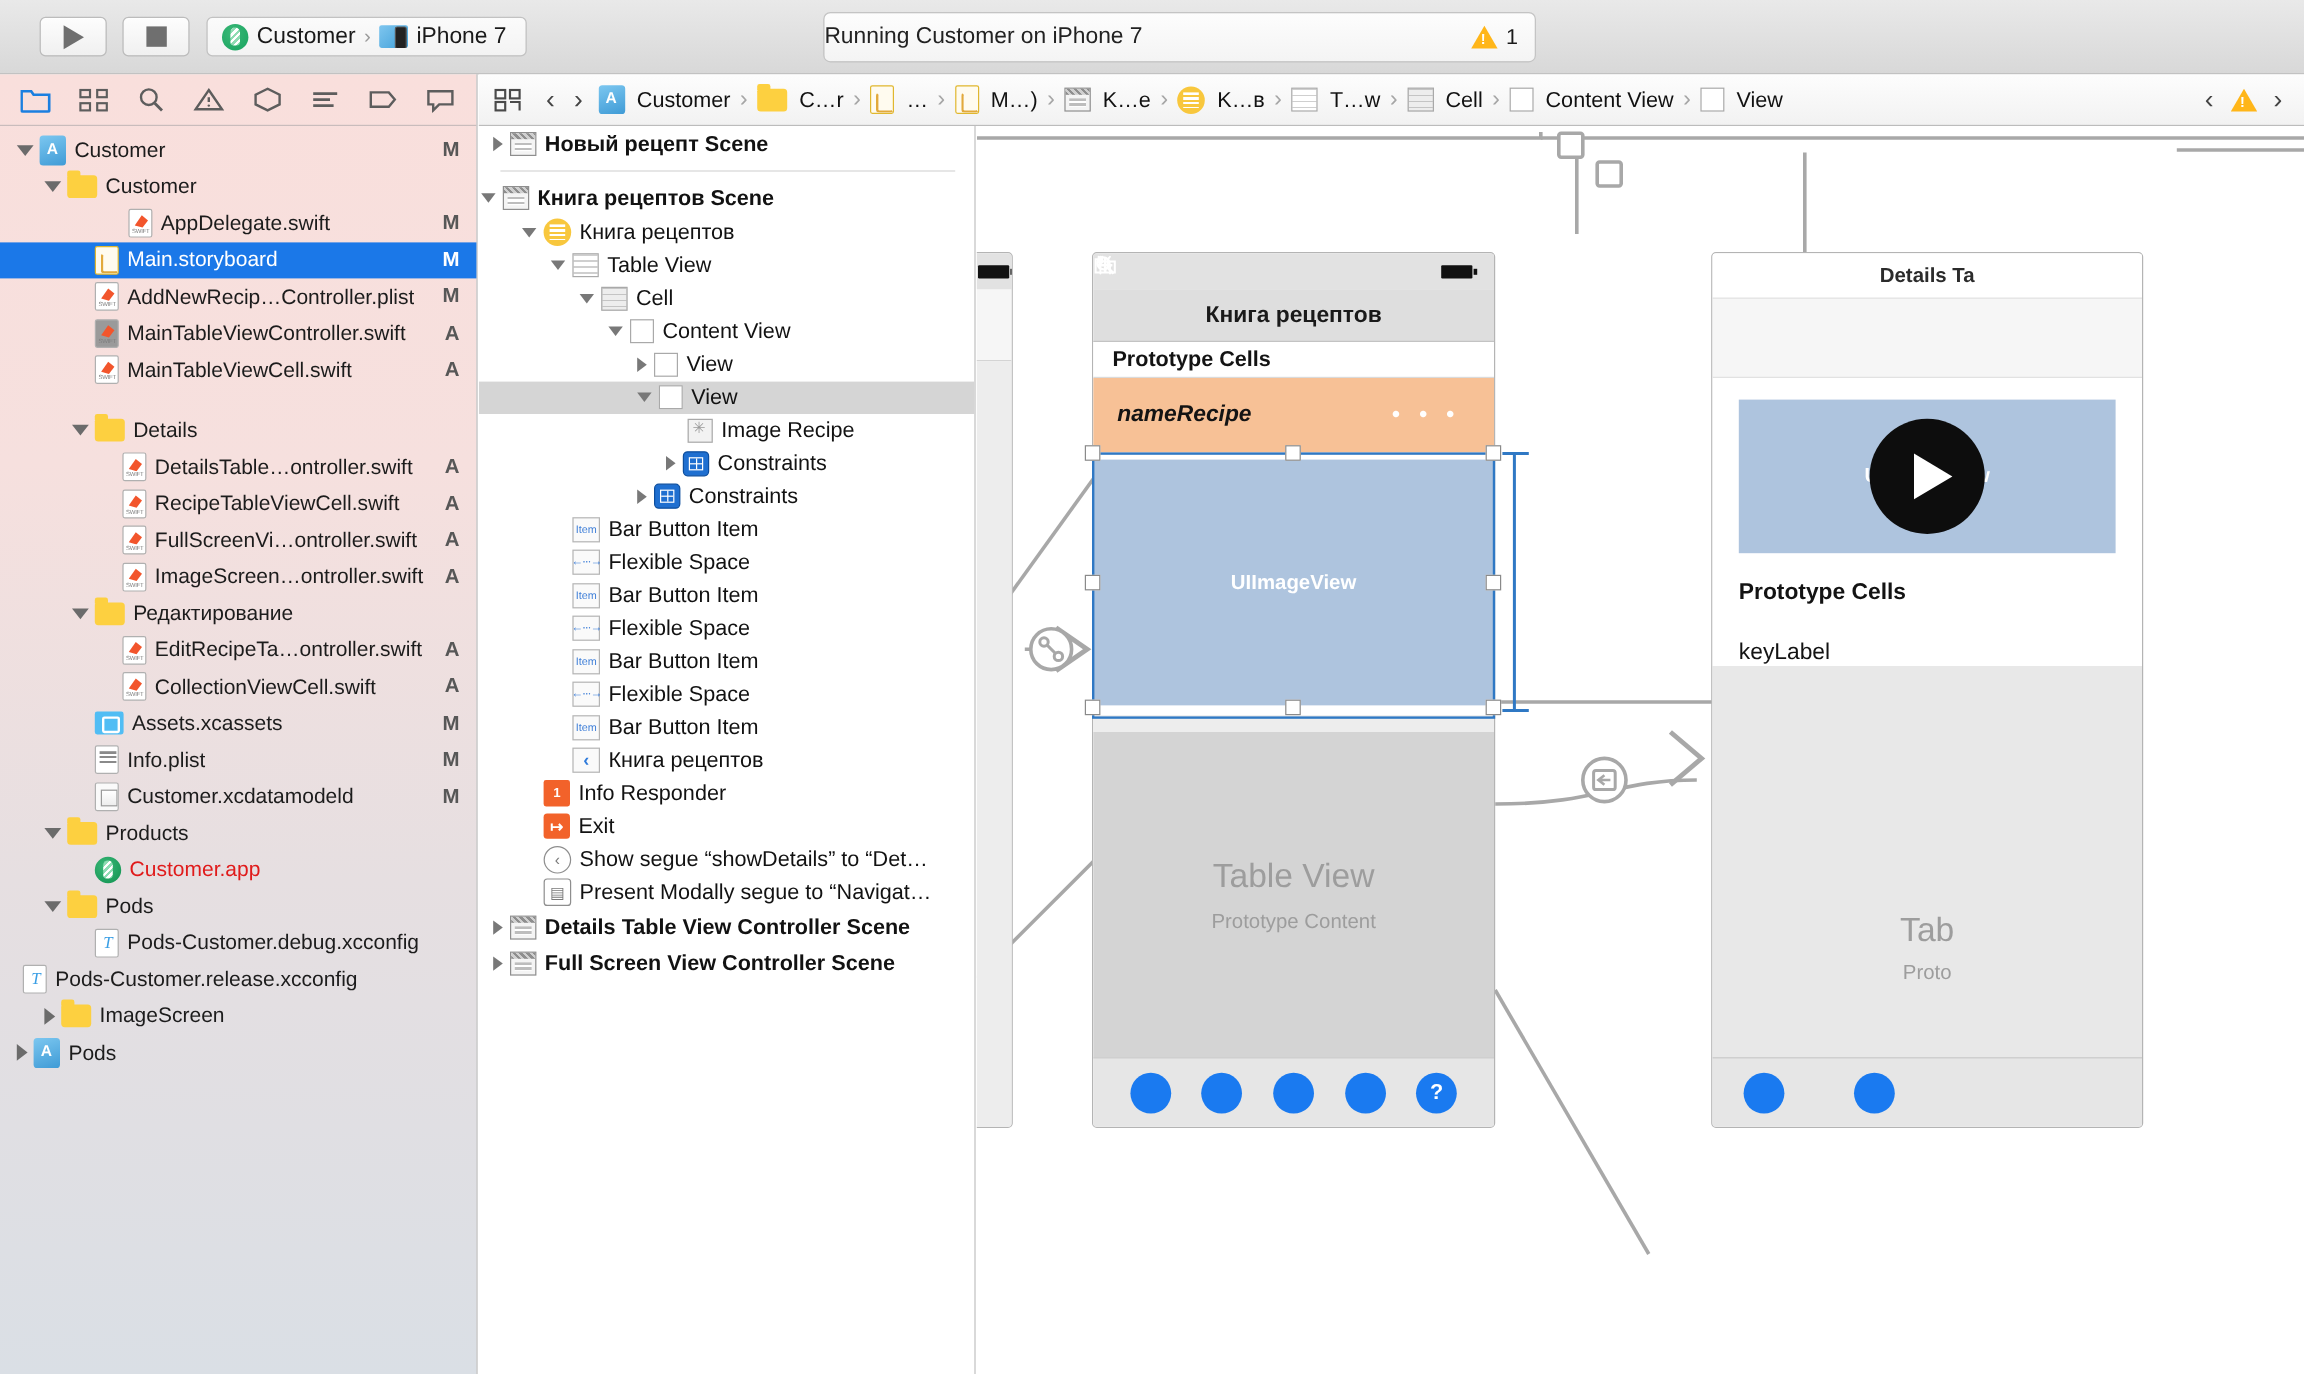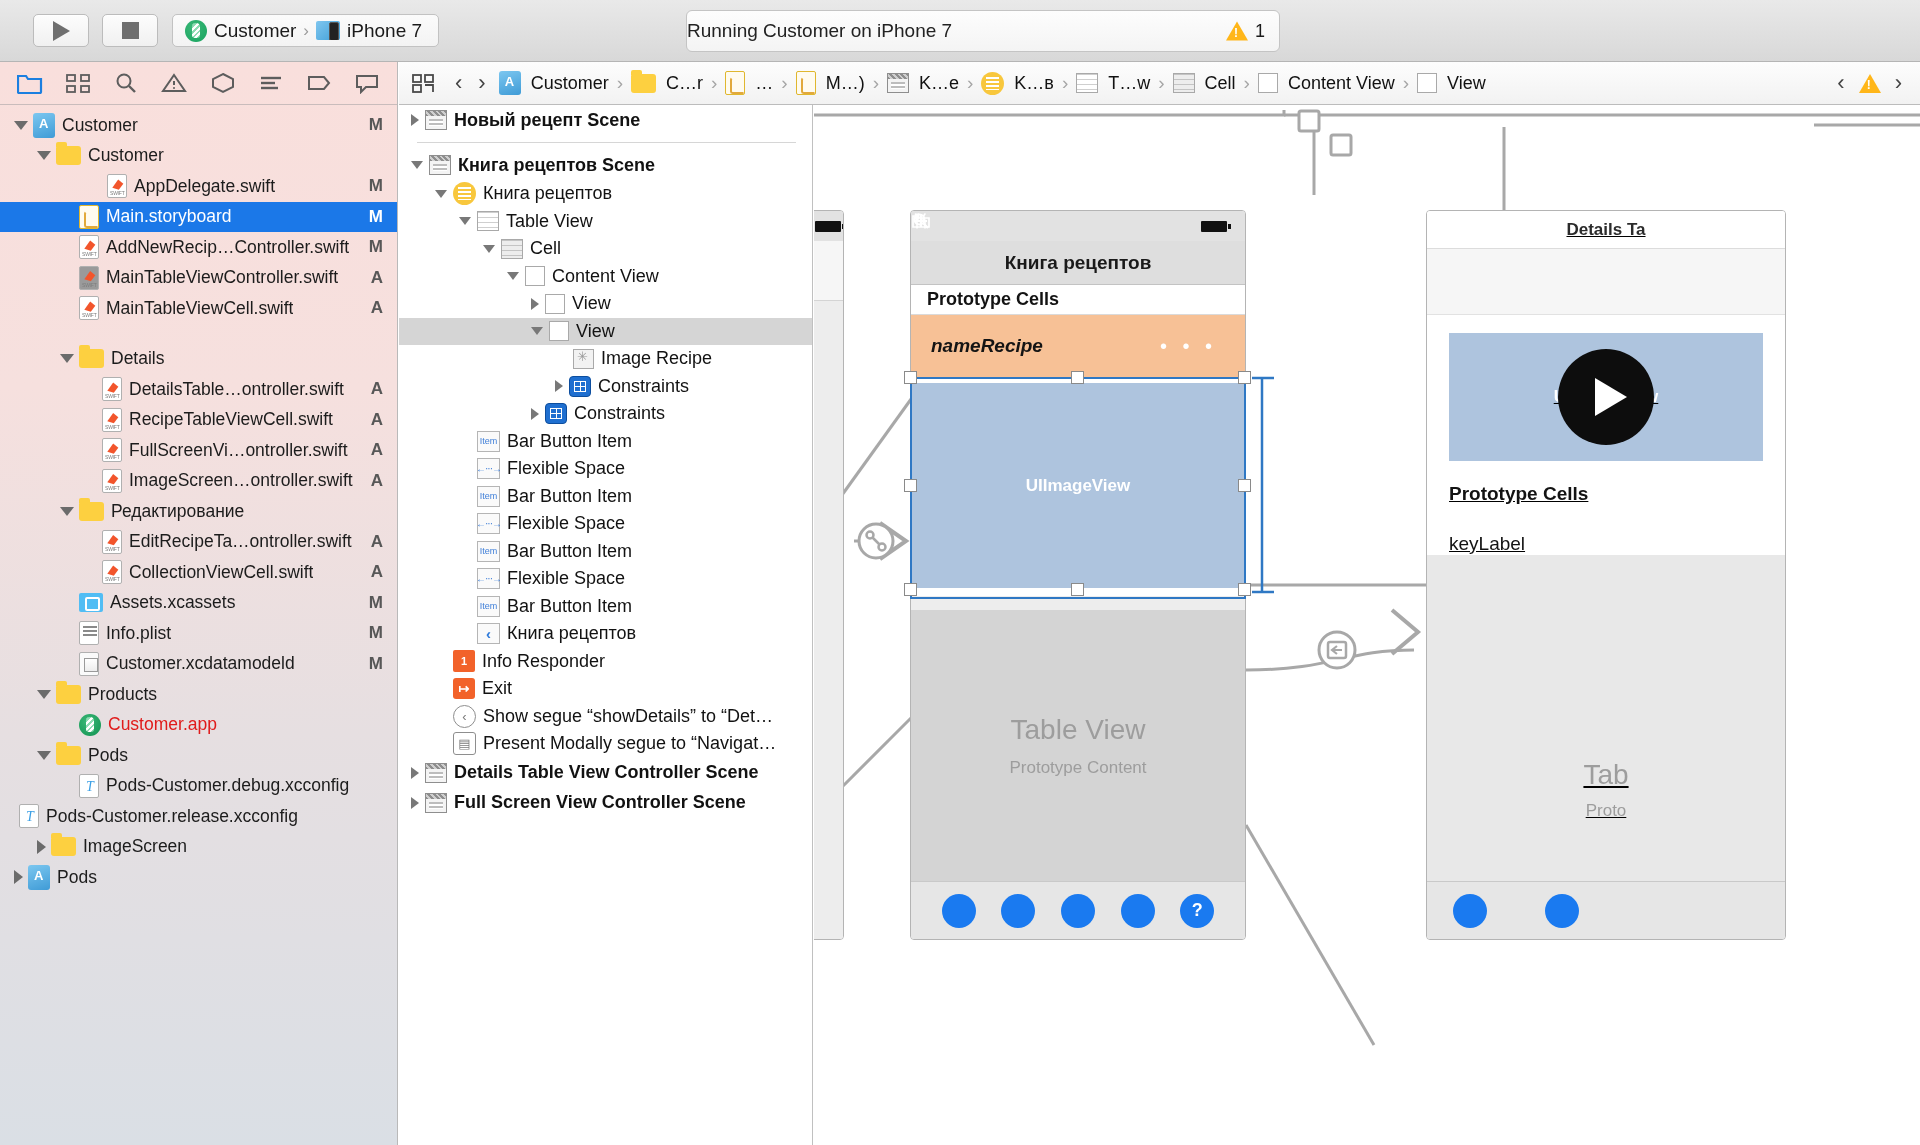--- a/index.html
+++ b/index.html
@@ -512,21 +512,21 @@
         <span class="twisty blank"></span>
         <span class="ico-storyboard"></span>
         <span class="nav-label">Main.storyboard</span>
         <span class="nav-status">M</span>
       </div>
       <div class="nav-row" style="padding-left: 60px;">
         <span class="twisty blank"></span>
         <span class="ico-swift">
           <span class="sw-tag">SWIFT</span>
         </span>
-        <span class="nav-label">AddNewRecip…Controller.swift</span>
+        <span class="nav-label">AddNewRecip…Controller.plist</span>
         <span class="nav-status">M</span>
       </div>
       <div class="nav-row" style="padding-left: 60px;">
         <span class="twisty blank"></span>
         <span class="ico-swift gray">
           <span class="sw-tag">SWIFT</span>
         </span>
         <span class="nav-label">MainTableViewController.swift</span>
         <span class="nav-status">A</span>
       </div>
@@ -721,21 +721,21 @@
 </div>
 
 <div class="outline">
 
 <div class="ol-row scene-hdr" style="padding-left: 12px;">
       <span class="ol-tw closed"></span>
       <span class="vc-ico"></span>
       <span style="white-space: nowrap;">Новый рецепт Scene</span>
     </div>
     <div class="ol-sep"></div>
-    <div class="ol-row scene-hdr" style="padding-left: 12px;">
+    <div class="ol-row scene-hdr" style="padding-left: 2px;">
       <span class="ol-tw"></span>
       <span class="vc-ico"></span>
       <span style="white-space: nowrap;">Книга рецептов Scene</span>
     </div>
     <div class="ol-row" style="padding-left: 36px;">
       <span class="ol-tw"></span>
       <span class="tvc-circle"></span>
       <span style="white-space: nowrap;">Книга рецептов</span>
     </div>
     <div class="ol-row" style="padding-left: 60px;">
@@ -950,21 +950,21 @@
   <div class="handle" style="left:424px; top:374px;"></div>
   <div class="handle" style="left:90px; top:478px;"></div>
   <div class="handle" style="left:257px; top:478px;"></div>
   <div class="handle" style="left:424px; top:478px;"></div>
   <svg width="60" height="250" style="position:absolute;left:420px;top:265px">
     <line x1="28" y1="8" x2="28" y2="222" stroke="#2f78c4" stroke-width="2.5"></line>
     <line x1="18" y1="8" x2="40" y2="8" stroke="#2f78c4" stroke-width="2.5"></line>
     <line x1="18" y1="222" x2="40" y2="222" stroke="#2f78c4" stroke-width="2.5"></line>
   </svg>
 
-  <div class="phone" style="left:612px; top:105px; width:360px; height:730px; display:flex; flex-direction:column;text-decoration:underline;">
+  <div class="phone" style="left:612px; top:105px; width:360px; height:730px; display:flex; flex-direction:column;">
     <div style="height:38px;background:#fff;display:flex;align-items:center;justify-content:center;border-bottom:1px solid #dcdcdc">
       <span class="detail-title">Details Ta</span>
     </div>
     <div style="height:66px;background:#f6f6f6;border-bottom:1px solid #e2e2e2"></div>
     <div style="padding:18px 22px 0 22px;background:#fff">
       <div style="height:128px;background:#aec4de;display:flex;align-items:center;justify-content:center;position:relative">
         <span style="font-size:17px;font-weight:600;color:#fff">UIImageView</span>
         <span class="play-overlay" style="left:50%;top:50%;transform:translate(-50%,-50%)"></span>
       </div>
       <div style="margin-top:22px;font-size:19px;font-weight:bold;color:#131313">Prototype Cells</div>

